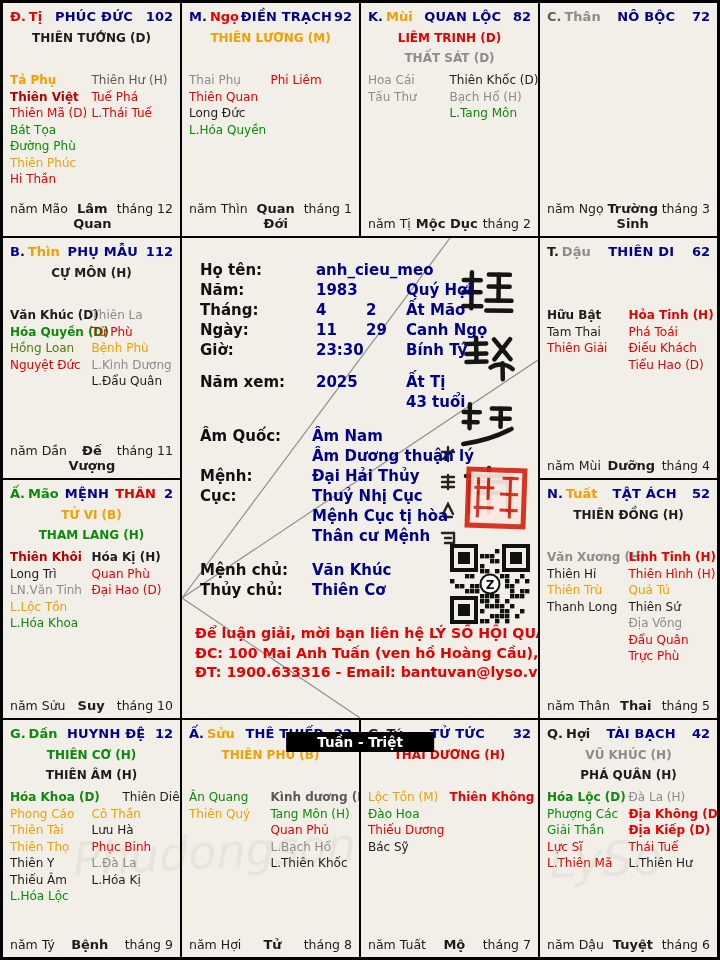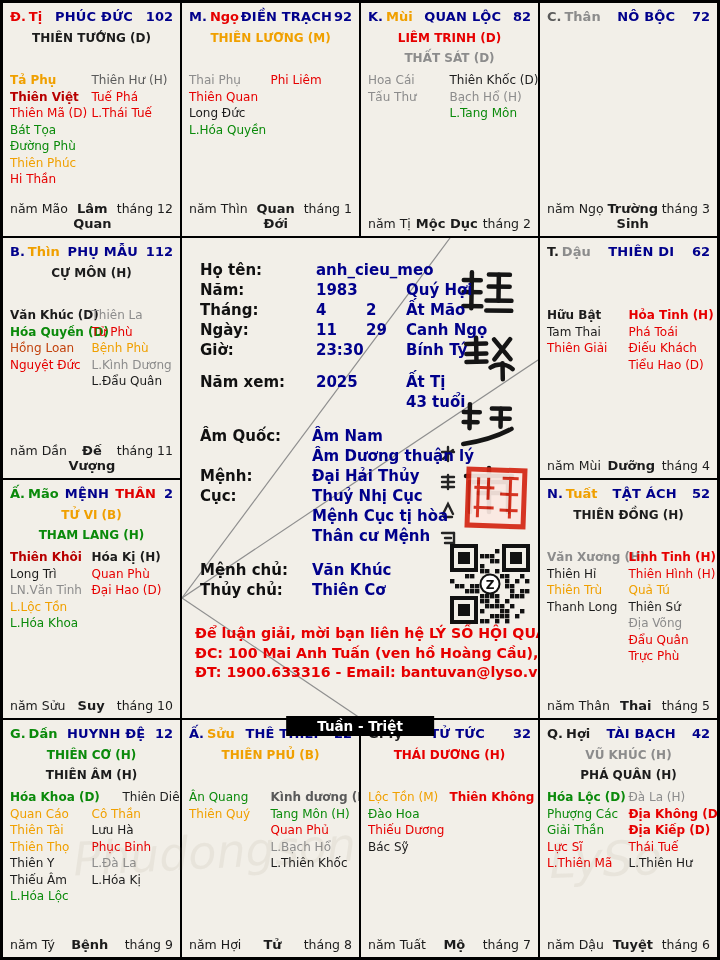--- a/index.html
+++ b/index.html
@@ -44,21 +44,21 @@
   .info{margin-top:14px;font-size:15px;font-weight:bold;line-height:20px;}
   .info-row{display:flex;}
   .info-row.mt{margin-top:14px;}
   .info .lab{width:112px;color:#111;flex:none;}
   .info .vals{color:#00008B;}
   .contact{position:absolute;left:13px;top:386px;z-index:3;color:#E60000;font-weight:bold;
     font-size:14.2px;line-height:19.5px;white-space:nowrap;}
   .calli{position:absolute;left:250px;top:12px;z-index:1;}
   .qr{position:absolute;left:268px;top:306px;z-index:3;}
   .badge{
-    position:absolute;left:50%;top:713px;transform:translateX(-50%);z-index:6;
+    position:absolute;left:50%;top:729px;transform:translateX(-50%);z-index:6;
     background:#000;color:#fff;font-weight:bold;font-size:13.5px;
     padding:2px 31px;white-space:nowrap;
   }
   .wm{position:absolute;z-index:1;color:#8a7f66;font-style:italic;pointer-events:none;white-space:nowrap;}
   .wm1{left:70px;top:822px;font-size:46px;opacity:.09;transform:rotate(-3deg);}
   .wm2{left:546px;top:828px;font-size:48px;opacity:.09;transform:rotate(-2deg);}
 </style>
 </head>
 <body>
 
@@ -418,21 +418,21 @@
           <span class="p-name">PHỤ MẪU</span>
           <span class="p-num">112</span>
         </div>
         <div class="p-main">
           <div style="color: rgb(28, 28, 28);">CỰ MÔN (H)</div>
         </div>
         <div class="p-cols">
           <div class="p-col">
             <div class="b" style="color: rgb(28, 28, 28);">Văn Khúc (D)</div>
             <div class="b" style="color: rgb(11, 138, 11);">Hóa Quyền (D)</div>
-            <div style="color: #c2410c;">Hồng Loan</div>
+            <div style="color: #4d7c0f;">Hồng Loan</div>
             <div style="color: rgb(230, 0, 0);">Nguyệt Đức</div>
           </div>
           <div class="p-col">
             <div style="color: rgb(140, 140, 140);">Thiên La</div>
             <div style="color: rgb(230, 0, 0);">Tử Phù</div>
             <div style="color: rgb(240, 160, 0);">Bệnh Phù</div>
             <div style="color: rgb(140, 140, 140);">L.Kình Dương</div>
             <div style="color: rgb(28, 28, 28);">L.Đẩu Quân</div>
           </div>
         </div>
@@ -541,21 +541,21 @@
           <span class="p-name">HUYNH ĐỆ</span>
           <span class="p-num">12</span>
         </div>
         <div class="p-main">
           <div style="color: rgb(11, 138, 11);">THIÊN CƠ (H)</div>
           <div style="color: rgb(28, 28, 28);">THIÊN ÂM (H)</div>
         </div>
         <div class="p-cols">
           <div class="p-col">
             <div class="b" style="color: rgb(11, 138, 11);">Hóa Khoa (D)</div>
-            <div style="color: rgb(240, 160, 0);">Quan Cáo</div>
+            <div style="color: rgb(240, 160, 0);">Phong Cáo</div>
             <div style="color: rgb(240, 160, 0);">Thiên Tài</div>
             <div style="color: rgb(240, 160, 0);">Thiên Thọ</div>
             <div style="color: rgb(28, 28, 28);">Thiên Y</div>
             <div style="color: rgb(28, 28, 28);">Thiếu Âm</div>
             <div style="color: rgb(11, 138, 11);">L.Hóa Lộc</div>
           </div>
           <div class="p-col">
             <div style="color: rgb(28, 28, 28); padding-left: 31px;">Thiên Diêu (D)</div>
             <div style="color: rgb(240, 160, 0);">Cô Thần</div>
             <div style="color: rgb(28, 28, 28);">Lưu Hà</div>

